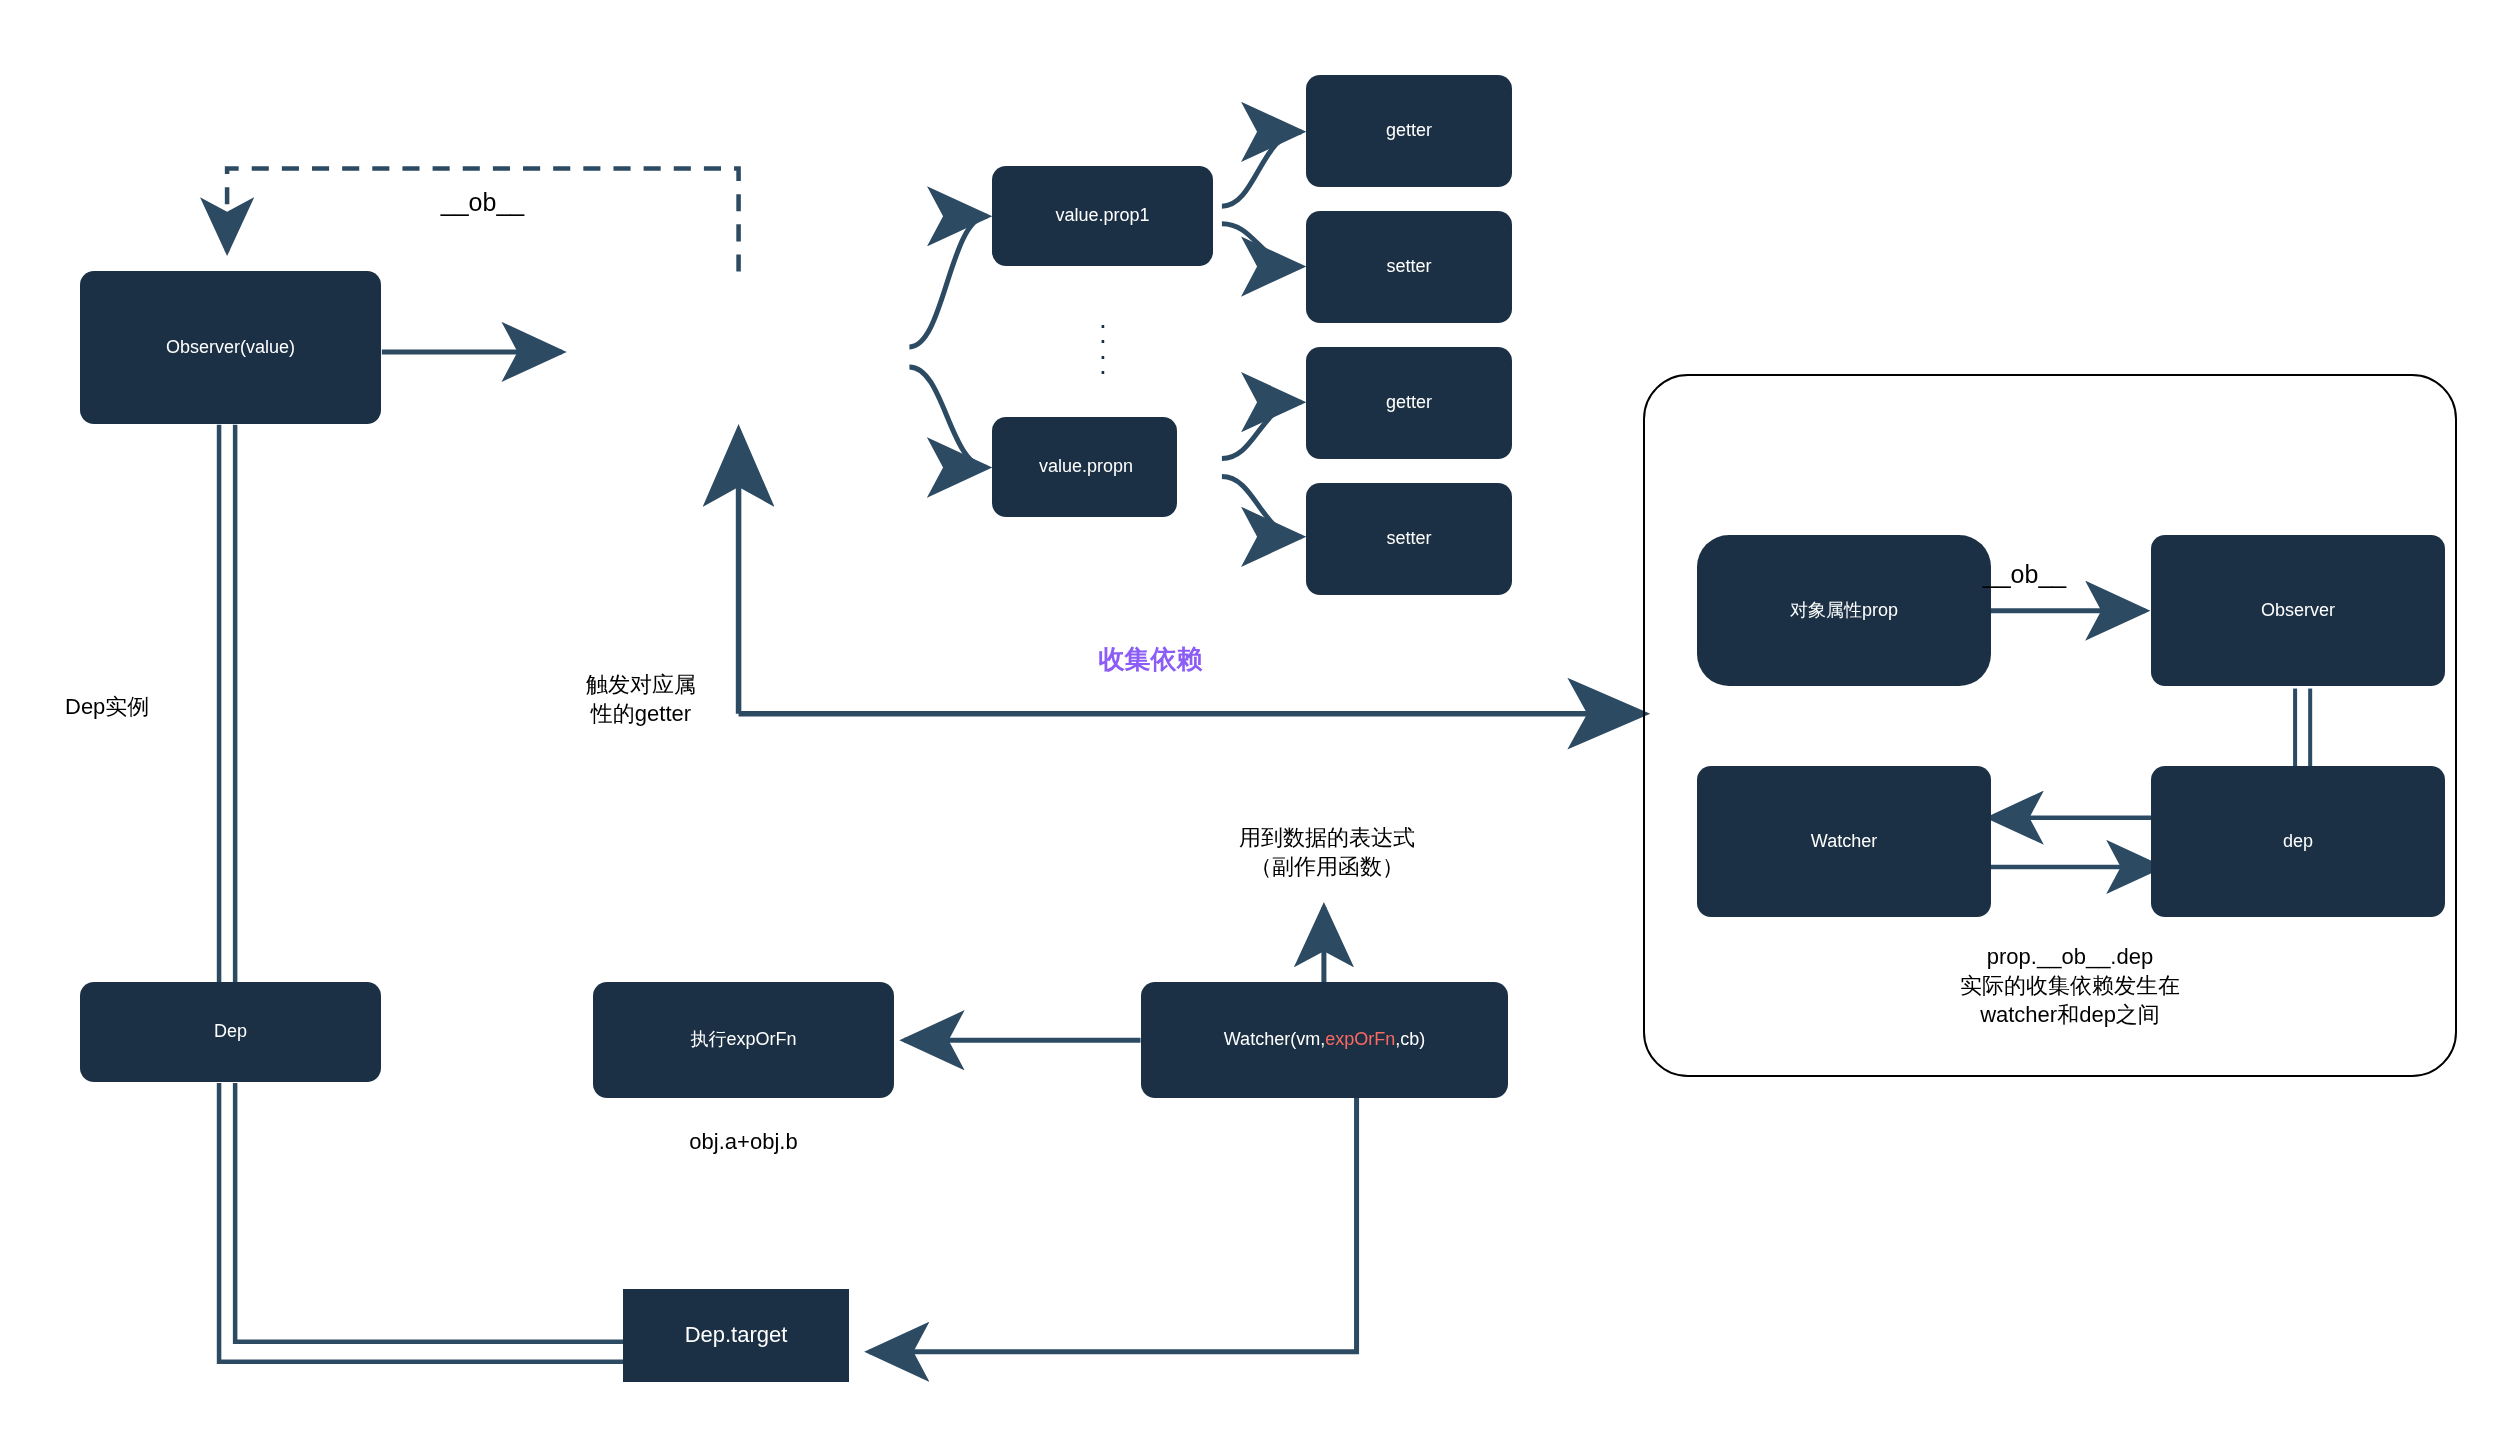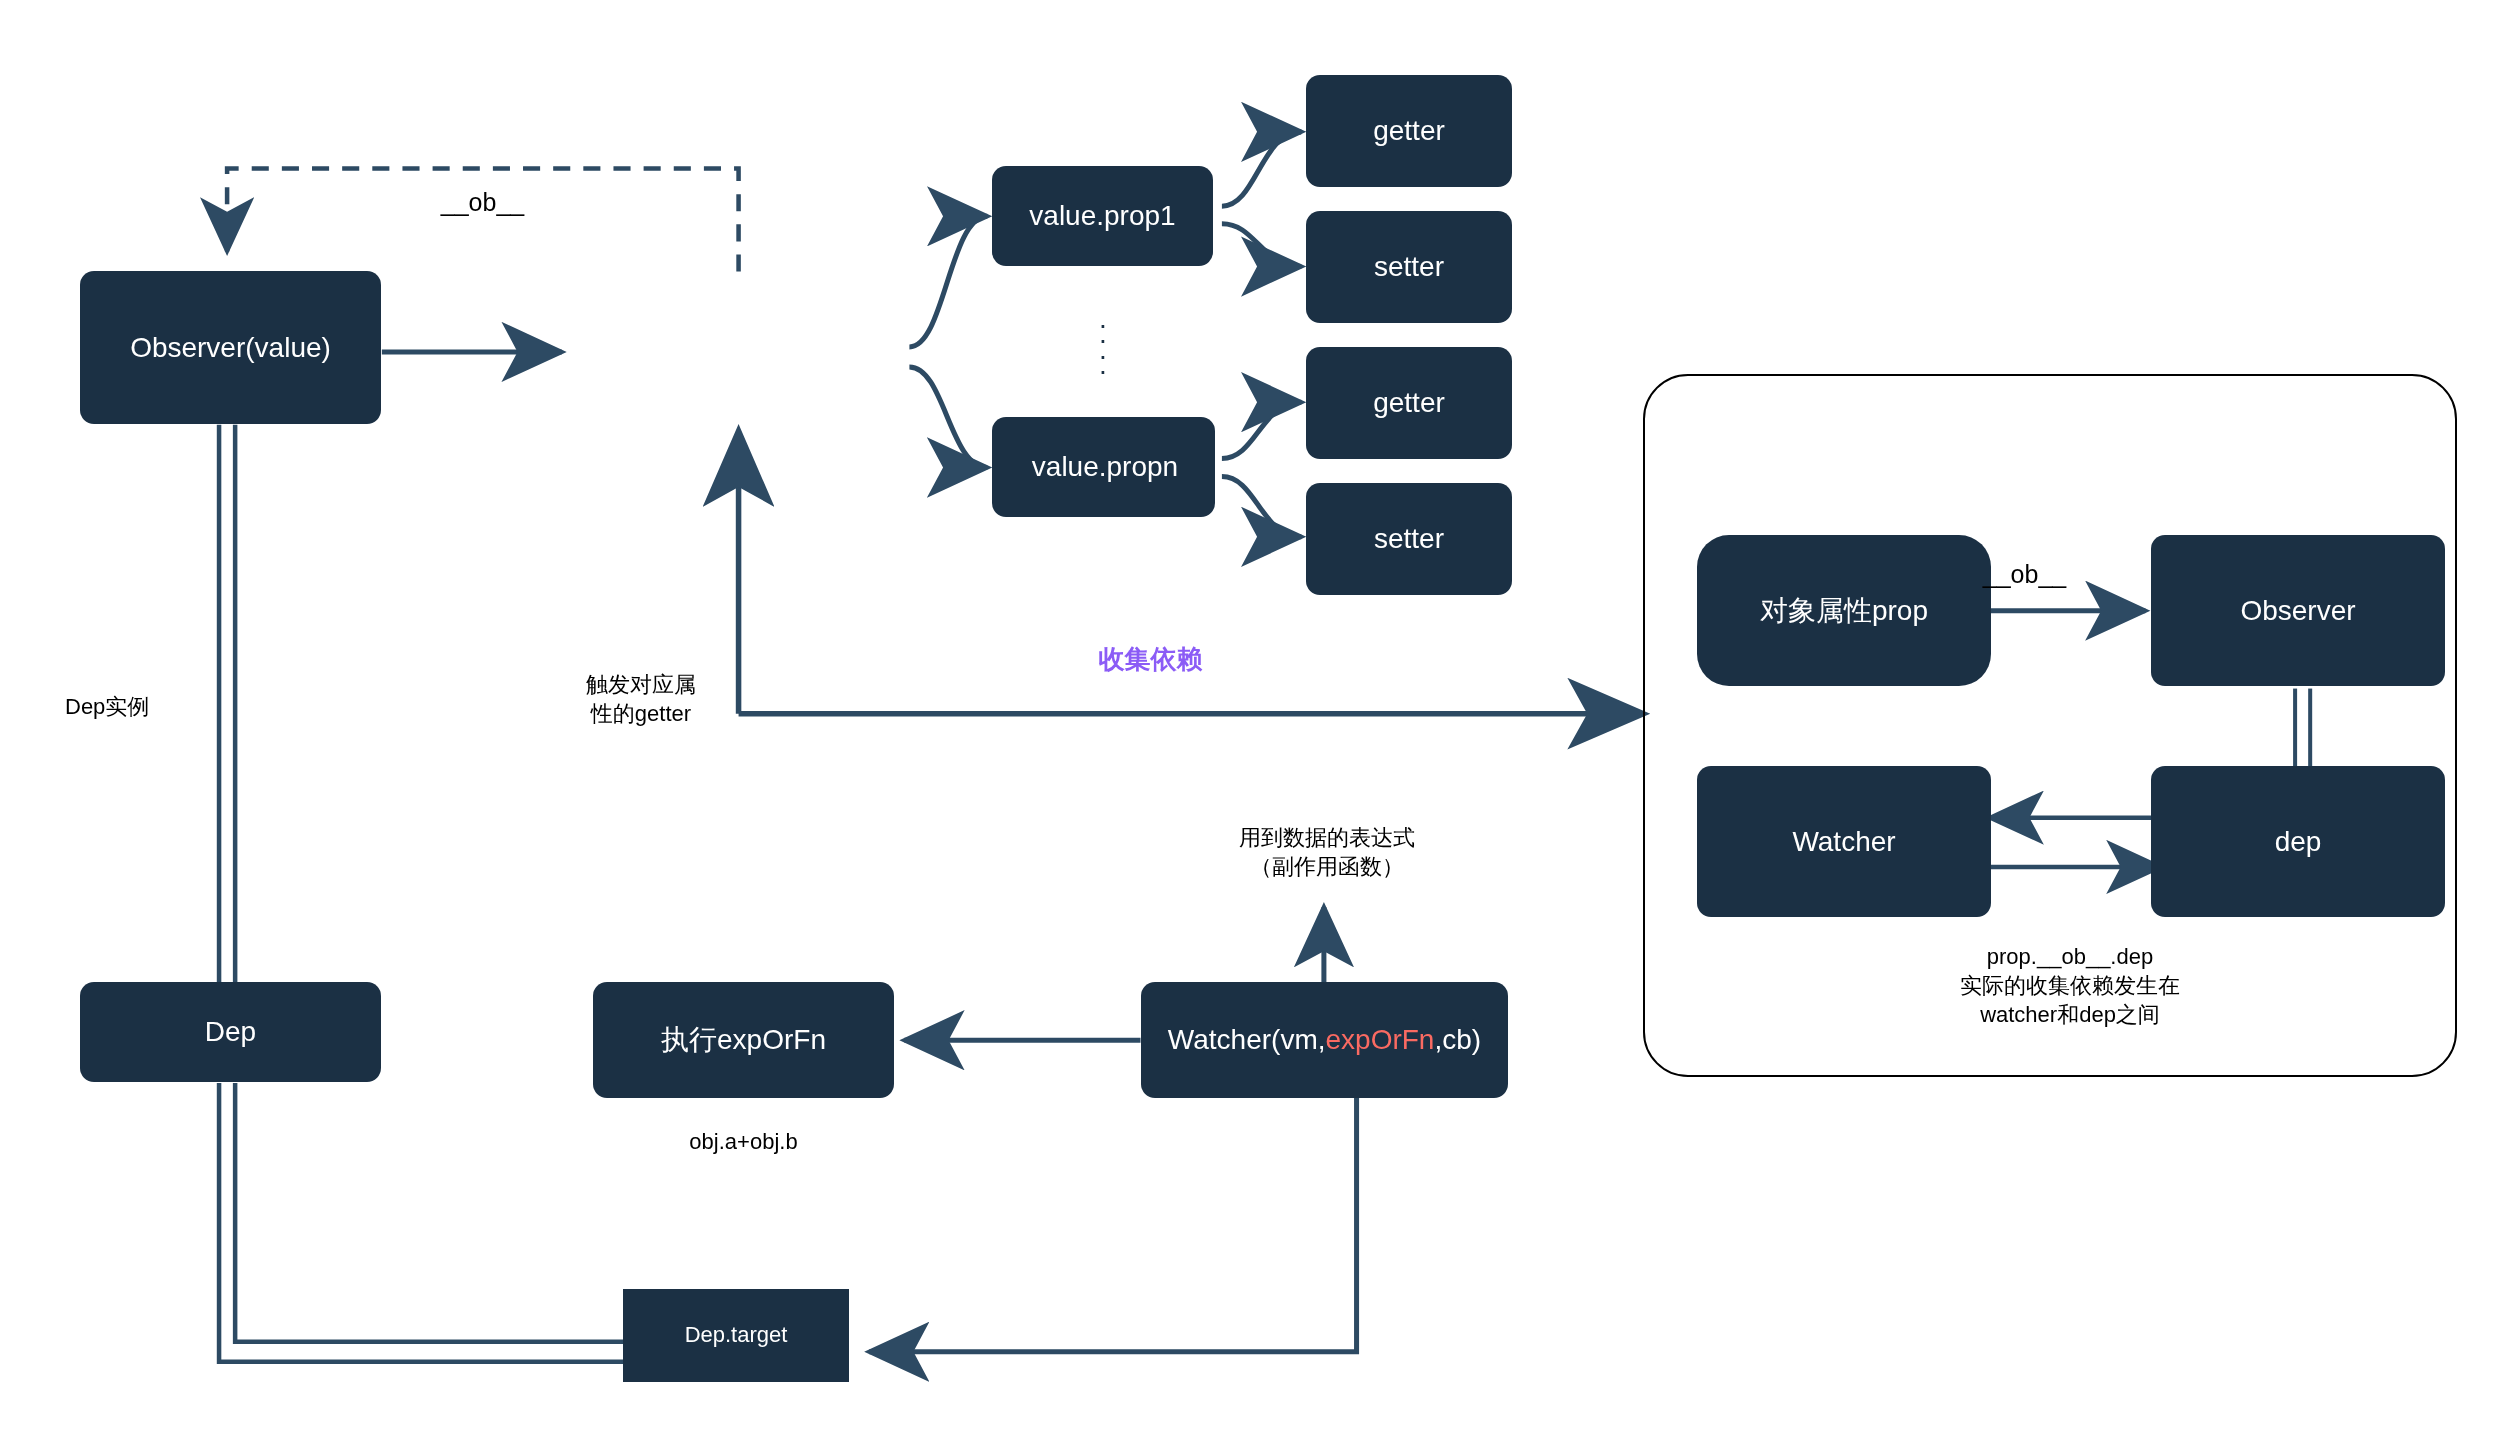--- a/index.html
+++ b/index.html
@@ -25,21 +25,21 @@
   }
   .node {
     position: absolute;
     background: #1b3044;
     border-radius: 14px;
     display: flex;
     align-items: center;
     justify-content: center;
     text-align: center;
     color: #ffffff;
-    font-size: 28px;
+    font-size: 18px;
     line-height: 1.28;
     box-sizing: border-box;
     padding: 2px 5px;
     white-space: pre-line;
   }
   .node.sharp { border-radius: 0; }
   .label {
     position: absolute;
     color: #000000;
     font-size: 22px;
@@ -160,21 +160,21 @@
     </g>
   </svg>
 
   <div class="panel" style="left:1643px; top:374px; width:814px; height:703px;"></div>
 
   <div class="node" style="left:80px; top:271px; width:301px; height:153px;">Observer(value)</div>
 
 
   <div class="node" style="left:992px; top:166px; width:221px; height:100px;text-align:right;">value.prop1</div>
 
-  <div class="node" style="left:992px; top:417px; width:223px; height:100px;padding-left:8px;">value.propn</div>
+  <div class="node" style="left:992px; top:417px; width:185px; height:100px;padding-left:8px;">value.propn</div>
 
   <div class="node" style="left:1306px; top:75px; width:206px; height:112px;">getter</div>
 
   <div class="node" style="left:1306px; top:211px; width:206px; height:112px;">setter</div>
 
   <div class="node" style="left:1306px; top:347px; width:206px; height:112px;">getter</div>
 
   <div class="node" style="left:1306px; top:483px; width:206px; height:112px;">setter</div>
 
   <div class="node" style="left:80px; top:982px; width:301px; height:100px;">Dep</div>

